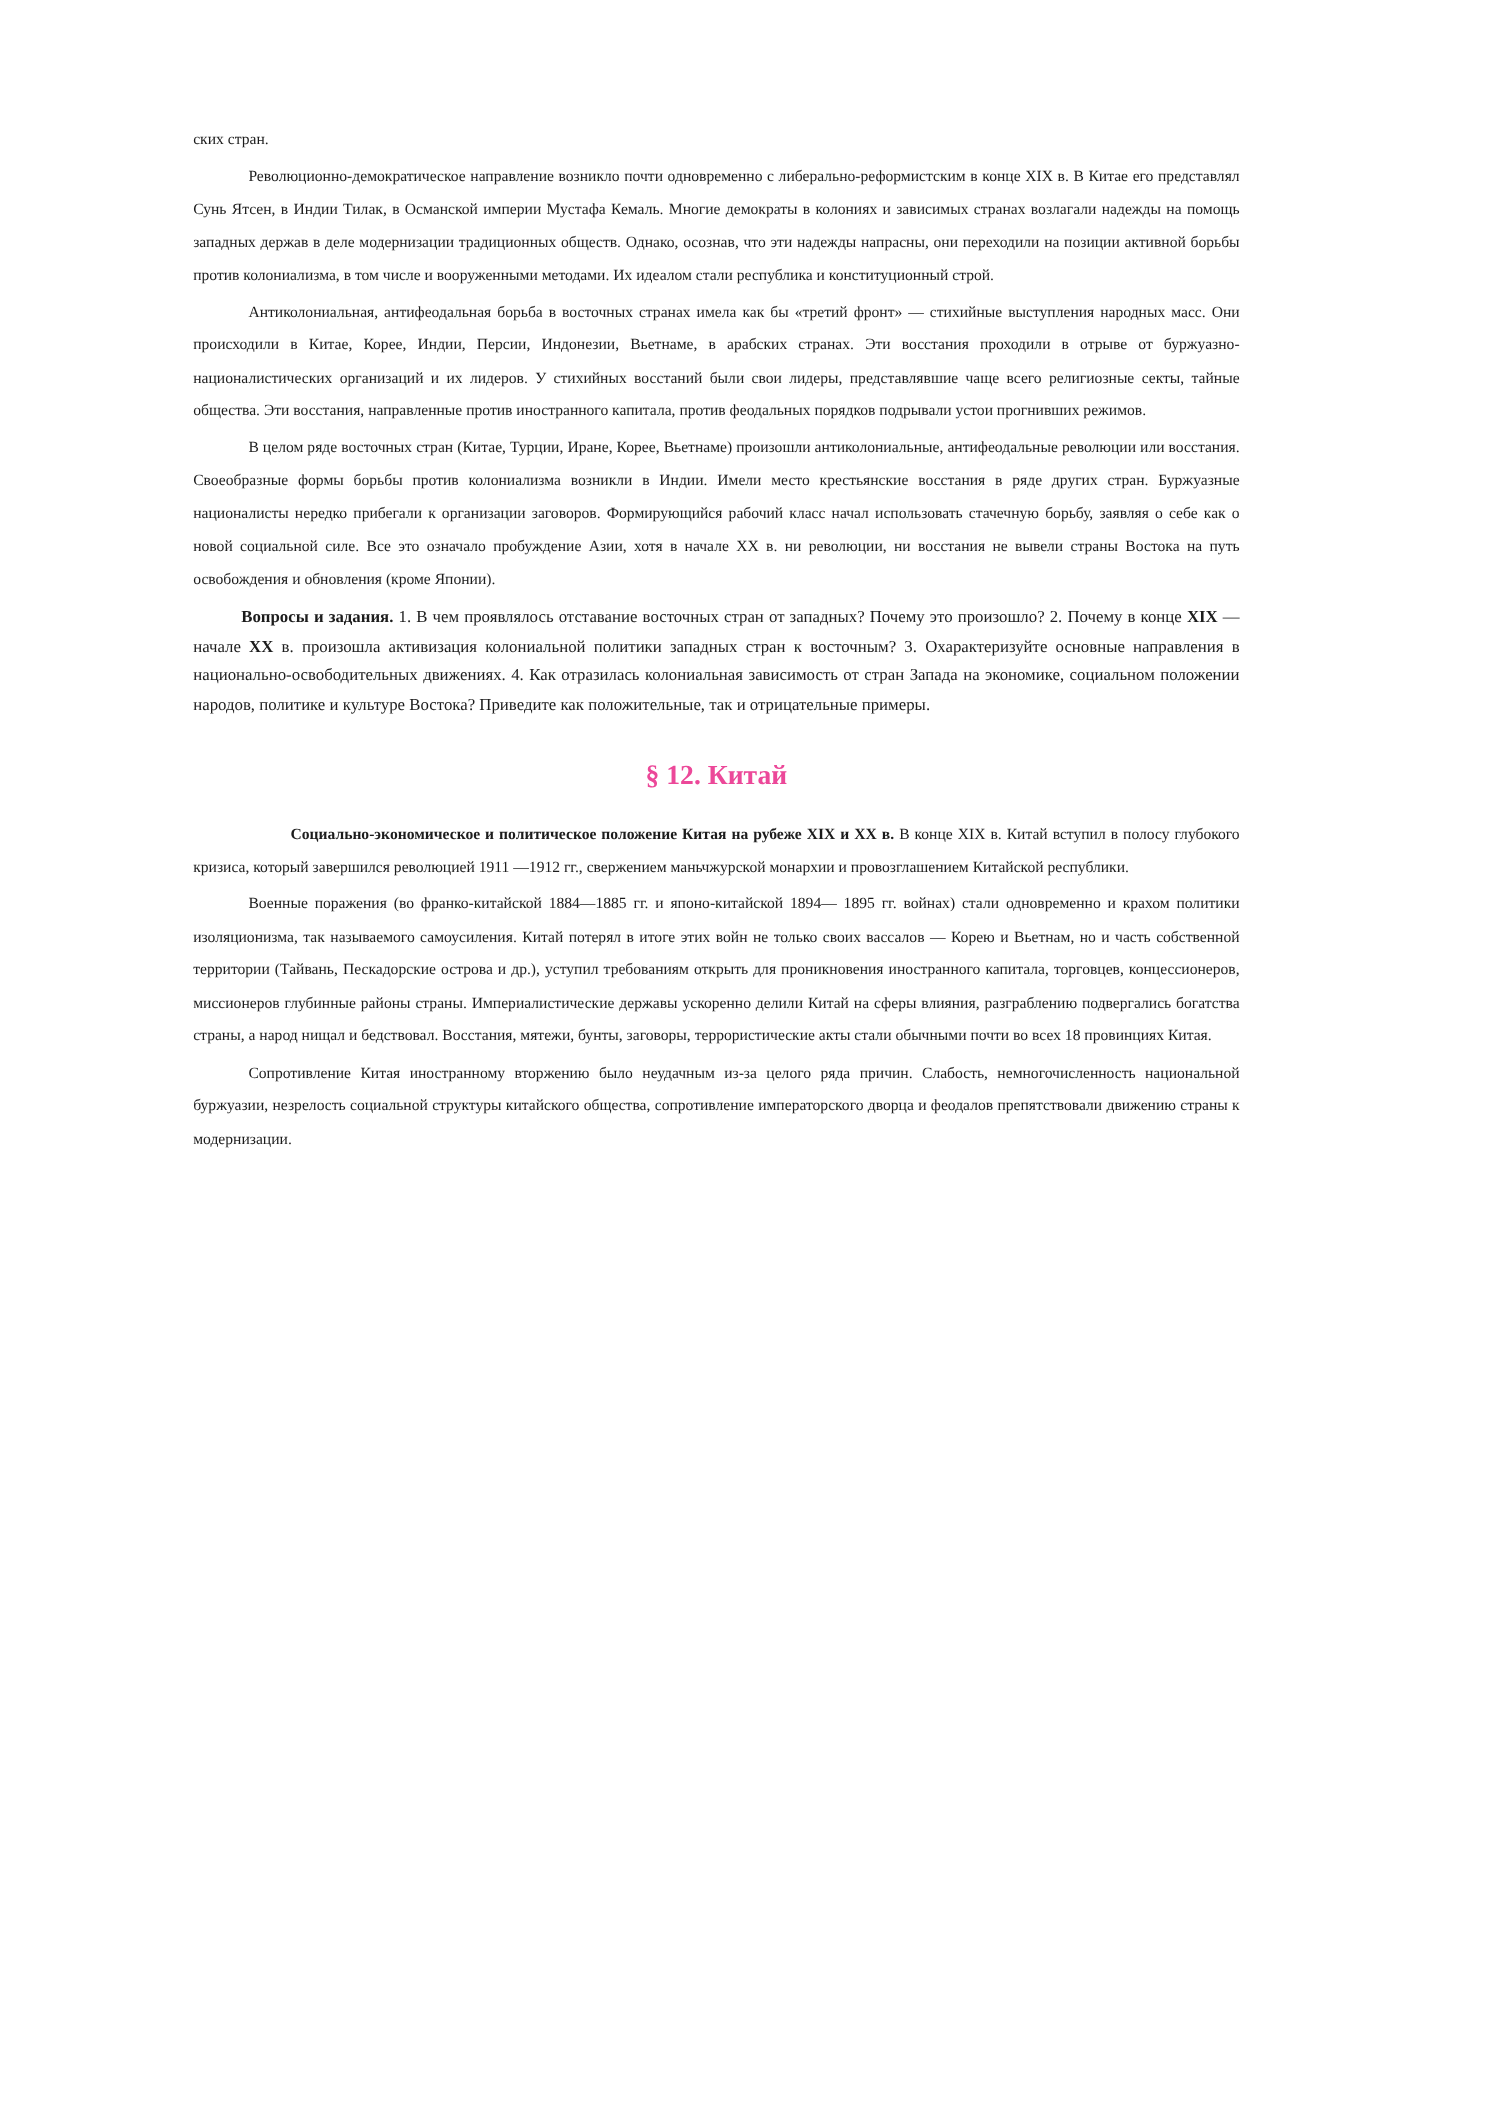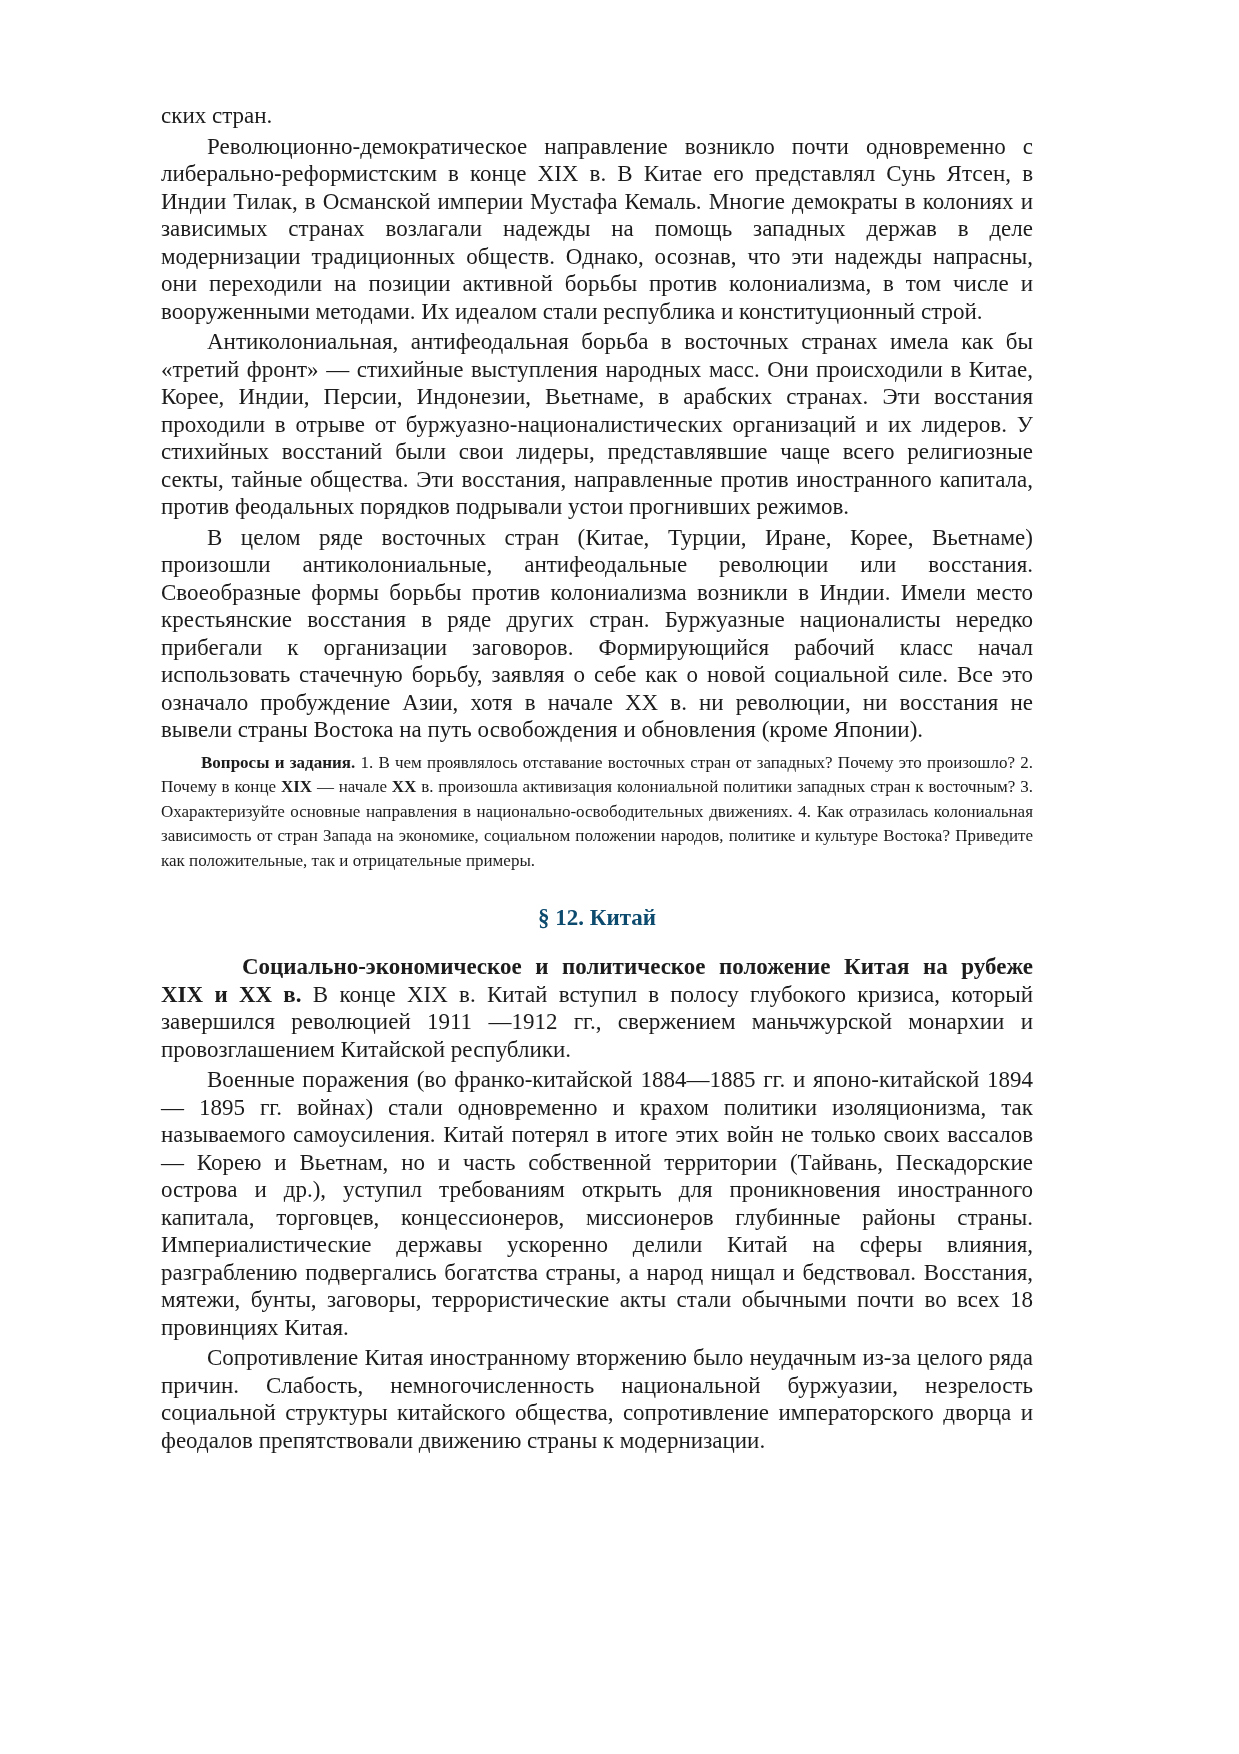--- a/index.html
+++ b/index.html
@@ -15,30 +15,30 @@
     position: relative;
   }
   .page {
     position: absolute;
     left: 161px;
     top: 102px;
     width: 872px;
   }
   .page p {
     margin: 0 0 3px 0;
-    font-size: 23px;
+    font-size: 13px;
     line-height: 27.5px;
     text-align: justify;
     text-indent: 46px;
   }
   p.noindent {
     text-indent: 0;
   }
   p.questions {
-    font-size: 17px;
+    font-size: 14px;
     line-height: 24.5px;
     text-indent: 40px;
     margin-top: 7px;
     margin-bottom: 14px;
   }
   .section-heading {
     font-size: 23px;
     font-weight: bold;
     text-align: center;
     margin: 32px 0 22px 0;
@@ -60,21 +60,21 @@
 
   <p>Революционно-демократическое направление возникло почти одновременно с либерально-реформистским в конце XIX в. В Китае его представлял Сунь Ятсен, в Индии Тилак, в Османской империи Мустафа Кемаль. Многие демократы в колониях и зависимых странах возлагали надежды на помощь западных держав в деле модернизации традиционных обществ. Однако, осознав, что эти надежды напрасны, они переходили на позиции активной борьбы против колониализма, в том числе и вооруженными методами. Их идеалом стали республика и конституционный строй.</p>
 
   <p>Антиколониальная, антифеодальная борьба в восточных странах имела как бы «третий фронт» — стихийные выступления народных масс. Они происходили в Китае, Корее, Индии, Персии, Индонезии, Вьетнаме, в арабских странах. Эти восстания проходили в отрыве от буржуазно-националистических организаций и их лидеров. У стихийных восстаний были свои лидеры, представлявшие чаще всего религиозные секты, тайные общества. Эти восстания, направленные против иностранного капитала, против феодальных порядков подрывали устои прогнивших режимов.</p>
 
 
   <p>В целом ряде восточных стран (Китае, Турции, Иране, Корее, Вьетнаме) произошли антиколониальные, антифеодальные революции или восстания. Своеобразные формы борьбы против колониализма возникли в Индии. Имели место крестьянские восстания в ряде других стран. Буржуазные националисты нередко прибегали к организации заговоров. Формирующийся рабочий класс начал использовать стачечную борьбу, заявляя о себе как о новой социальной силе. Все это означало пробуждение Азии, хотя в начале XX в. ни революции, ни восстания не вывели страны Востока на путь освобождения и обновления (кроме Японии).</p>
 
   <p class="questions"><b>Вопросы и задания.</b><span> 1. В чем проявлялось отставание восточных стран от западных? Почему это произошло? 2. Почему в конце </span><b>XIX</b><span> — начале </span><b>XX</b><span> в. произошла активизация колониальной политики западных стран к восточным? 3. Охарактеризуйте основные направления в национально-освободительных движениях. 4. Как отразилась колониальная зависимость от стран Запада на экономике, социальном положении народов, политике и культуре Востока? Приведите как положительные, так и отрицательные примеры.</span></p>
 
-  <h2 class="section-heading" id="section-heading" style="color: #0c4a6e;">§ 12. Китай</h2>
+  <h2 class="section-heading" id="section-heading" style="color: #ec4899;">§ 12. Китай</h2>
 
   <p><span class="lead">Социально-экономическое и политическое положение Китая на рубеже XIX и XX в.</span>
     <span>В конце XIX в. Китай вступил в полосу глубокого кризиса, который завершился революцией 1911 —1912 гг., свержением маньчжурской монархии и провозглашением Китайской республики.</span></p>
 
   <p>Военные поражения (во франко-китайской 1884—1885 гг. и японо-китайской 1894— 1895 гг. войнах) стали одновременно и крахом политики изоляционизма, так называемого самоусиления. Китай потерял в итоге этих войн не только своих вассалов — Корею и Вьетнам, но и часть собственной территории (Тайвань, Пескадорские острова и др.), уступил требованиям открыть для проникновения иностранного капитала, торговцев, концессионеров, миссионеров глубинные районы страны. Империалистические державы ускоренно делили Китай на сферы влияния, разграблению подвергались богатства страны, а народ нищал и бедствовал. Восстания, мятежи, бунты, заговоры, террористические акты стали обычными почти во всех 18 провинциях Китая.</p>
 
 
   <p>Сопротивление Китая иностранному вторжению было неудачным из-за целого ряда причин. Слабость, немногочисленность национальной буржуазии, незрелость социальной структуры китайского общества, сопротивление императорского дворца и феодалов препятствовали движению страны к модернизации.</p>
 
 </div>

